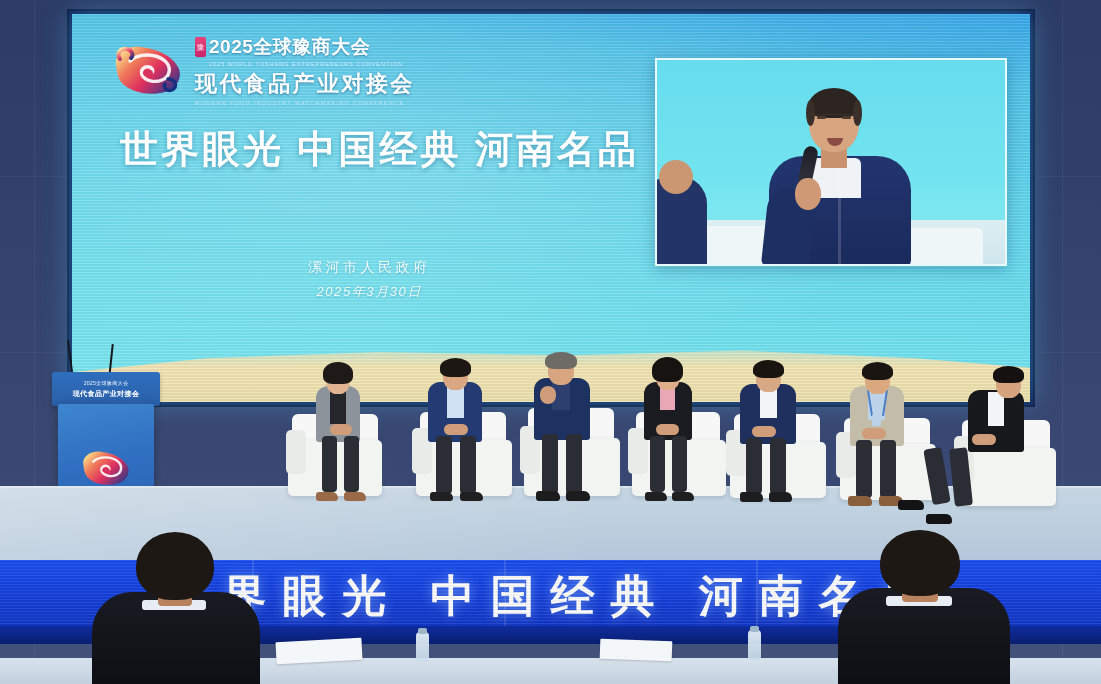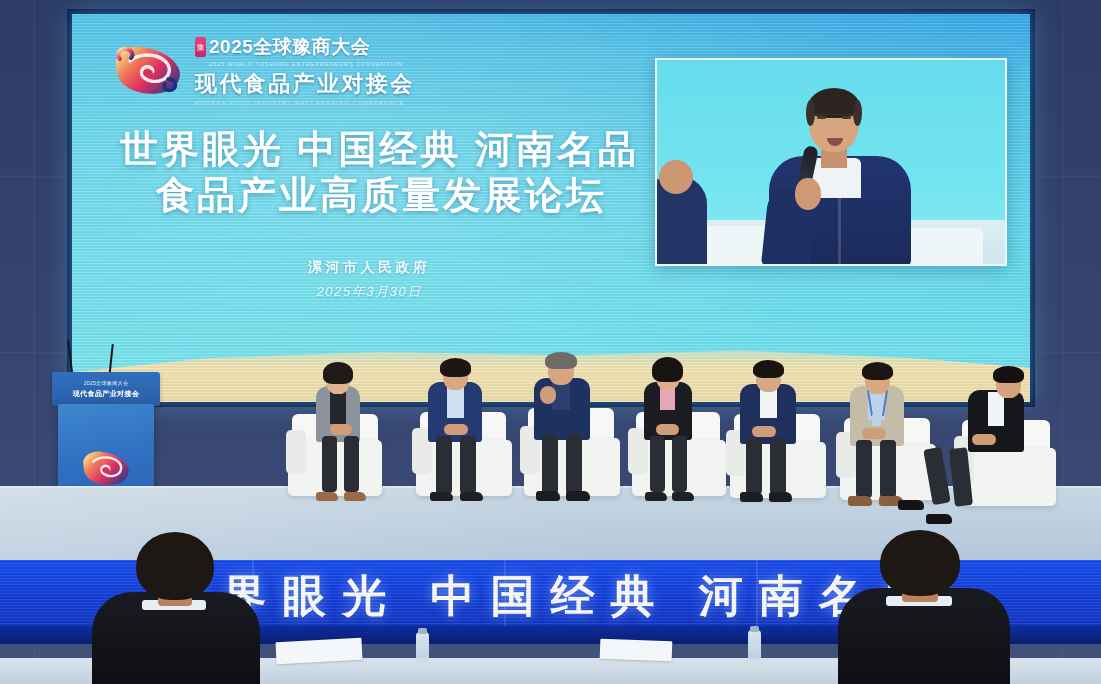--- a/index.html
+++ b/index.html
@@ -52,21 +52,21 @@
 
   
   .headline { position:absolute; left:120px; top:126px; width:520px; }
   .headline-l1 { font-size:38px; font-weight:bold; color:#ffffff; letter-spacing:3px;
       line-height:1.22; white-space:nowrap; text-shadow:0 2px 5px rgba(10,75,120,.38); }
   .headline-l2 { font-size:38px; font-weight:bold; color:#ffffff; letter-spacing:3px;
       line-height:1.22; white-space:nowrap; text-shadow:0 2px 5px rgba(10,75,120,.38);
       margin-left:36px; }
 
   .host-block { position:absolute; left:308px; top:259px; text-align:center; }
-  .host-org { font-size:14px; color:#ffffff; letter-spacing:3.5px; font-weight:bold;
+  .host-org { font-size:14px; color:#ffffff; letter-spacing:3.5px; font-weight:normal;
       opacity:.88; white-space:nowrap; text-shadow:0 1px 3px rgba(10,75,120,.35); }
   .host-date { font-size:13px; color:#ffffff; letter-spacing:1.6px; opacity:.85;
       margin-top:6px; white-space:nowrap; text-shadow:0 1px 3px rgba(10,75,120,.35);font-style:italic; }
 
   
   .video-inset { position:absolute; left:655px; top:58px; width:352px; height:208px;
       background:#6fe0ee; border:2px solid #e8f8ff; overflow:hidden;
       box-shadow:0 3px 14px rgba(5,50,95,.3); }
   .vi-bg { position:absolute; inset:0;
       background:linear-gradient(180deg,#66dced 0%,#72e4ef 58%,#8ae9f1 100%); }
@@ -241,21 +241,20 @@
         <span class="logo-cn1">2025全球豫商大会</span>
       </div>
       <div class="logo-en1">2025 WORLD YUSHANG ENTREPRENEURS CONVENTION</div>
       <div class="logo-cn2">现代食品产业对接会</div>
       <div class="logo-en2">MODERN FOOD INDUSTRY MATCHMAKING CONFERENCE</div>
     </div>
   </div>
 
   <div class="headline">
     <div class="headline-l1">世界眼光 中国经典 河南名品</div>
-    <div class="headline-l2">食品产业高质量发展论坛</div>
   </div>
 
   <div class="host-block">
     <div class="host-org">漯河市人民政府</div>
     <div class="host-date">2025年3月30日</div>
   </div>
 
   <div class="video-inset">
     <div class="vi-bg"></div>
     <div class="vi-wall"></div>

